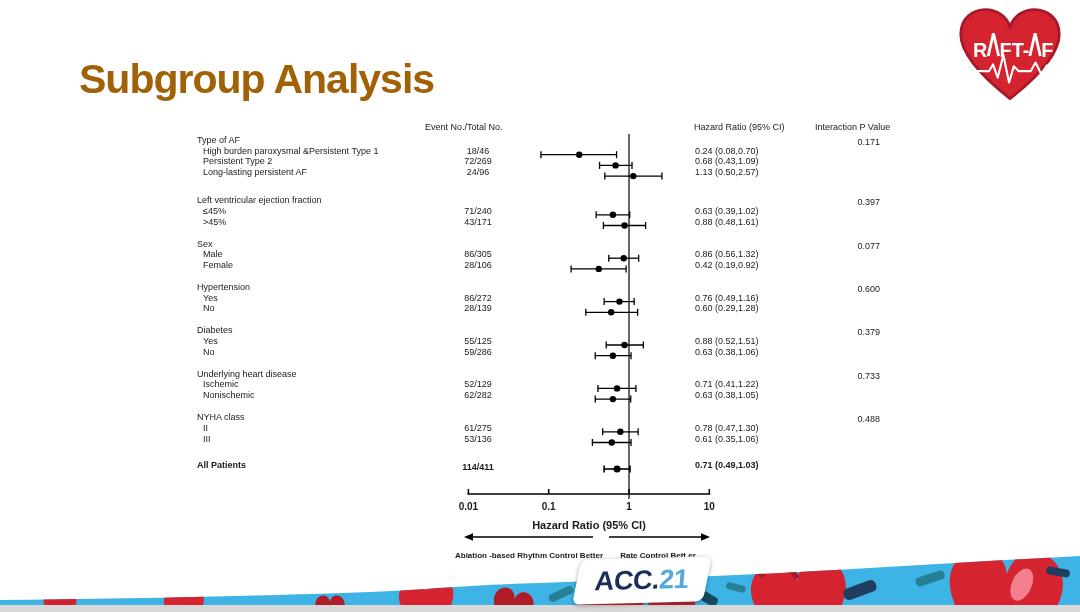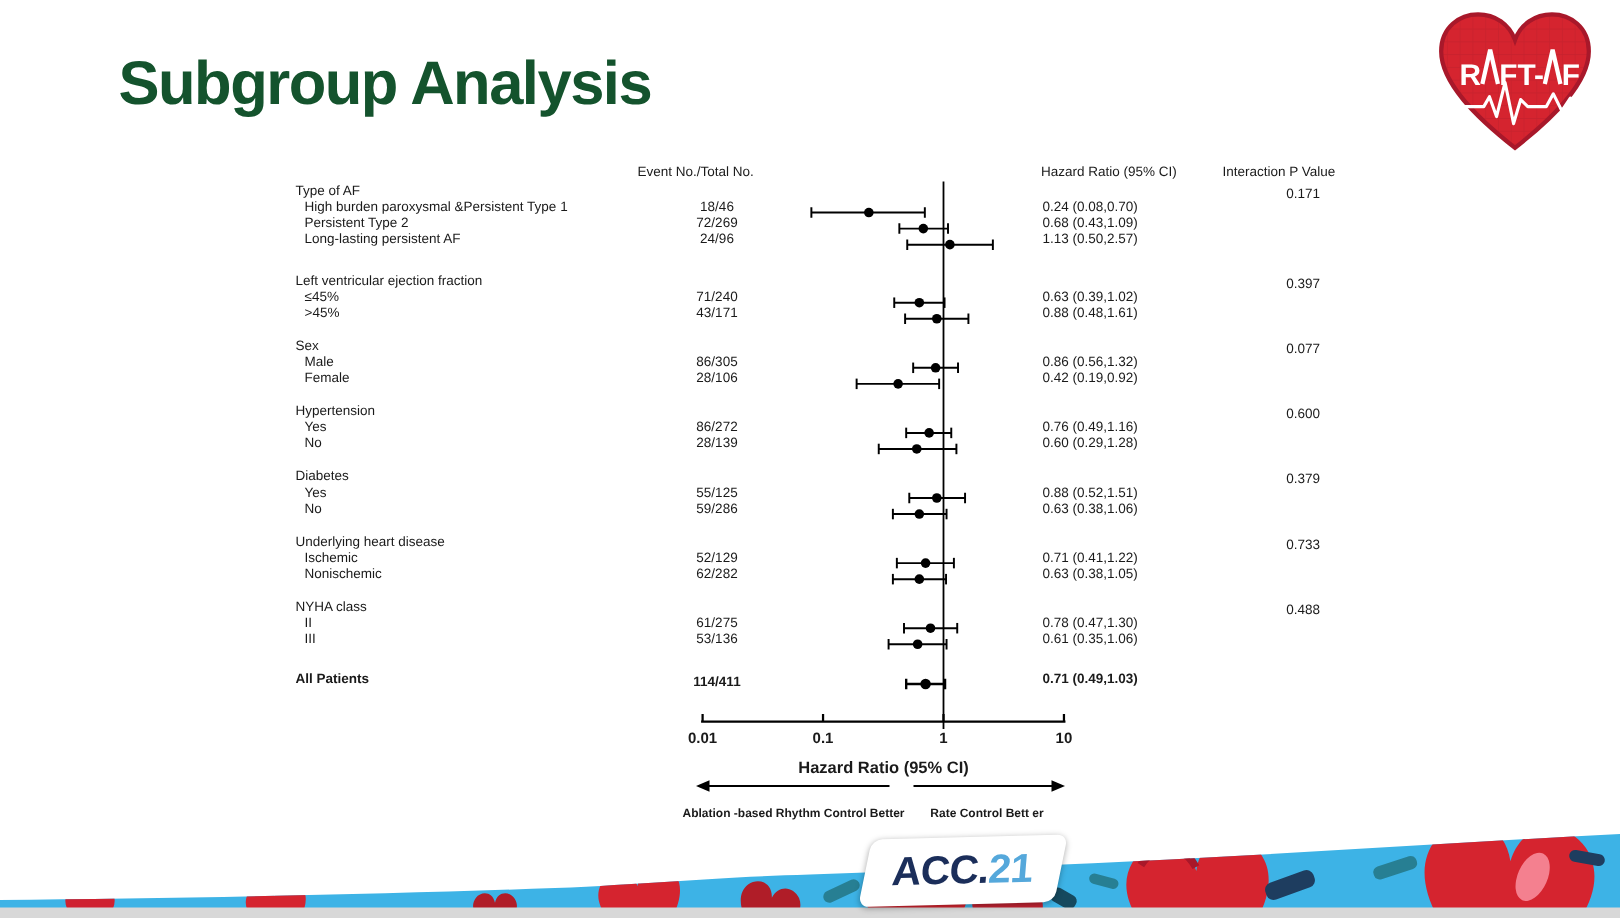--- a/index.html
+++ b/index.html
@@ -1,25 +1,25 @@
 <!DOCTYPE html>
 <html><head>
 <meta charset="utf-8">
 <style>
   html,body{margin:0;padding:0;background:#e8e8e8;}
   .slide{
     position:relative;width:1080px;height:612px;background:#ffffff;overflow:hidden;
     font-family:"Liberation Sans",sans-serif;
   }
   .title{
-    position:absolute;left:79px;top:32px;font-size:41px;font-weight:700;
-    color:#14532d;letter-spacing:-1px;
+    position:absolute;left:79px;top:56px;font-size:41px;font-weight:700;
+    color:#a16207;letter-spacing:-1px;
   }
   .raft-logo{position:absolute;left:946px;top:2px;width:128px;height:106px;}
-  .forest-wrap{position:absolute;left:190px;top:101px;width:720px;height:452px;}
+  .forest-wrap{position:absolute;left:190px;top:114px;width:720px;height:452px;}
   .banner{position:absolute;left:0;top:554px;width:1080px;height:58px;}
   .acc-badge{
     position:absolute;left:577px;top:558px;width:130px;height:45px;
     background:#ffffff;border-radius:7px;
     transform:skewX(-13deg) rotate(-1.5deg);
     box-shadow:0 1px 4px rgba(0,0,0,0.35);
     display:flex;align-items:center;justify-content:center;
   }
   .acc-badge .inner{
     transform:skewX(7deg);font-weight:700;font-size:27px;letter-spacing:-0.5px;

